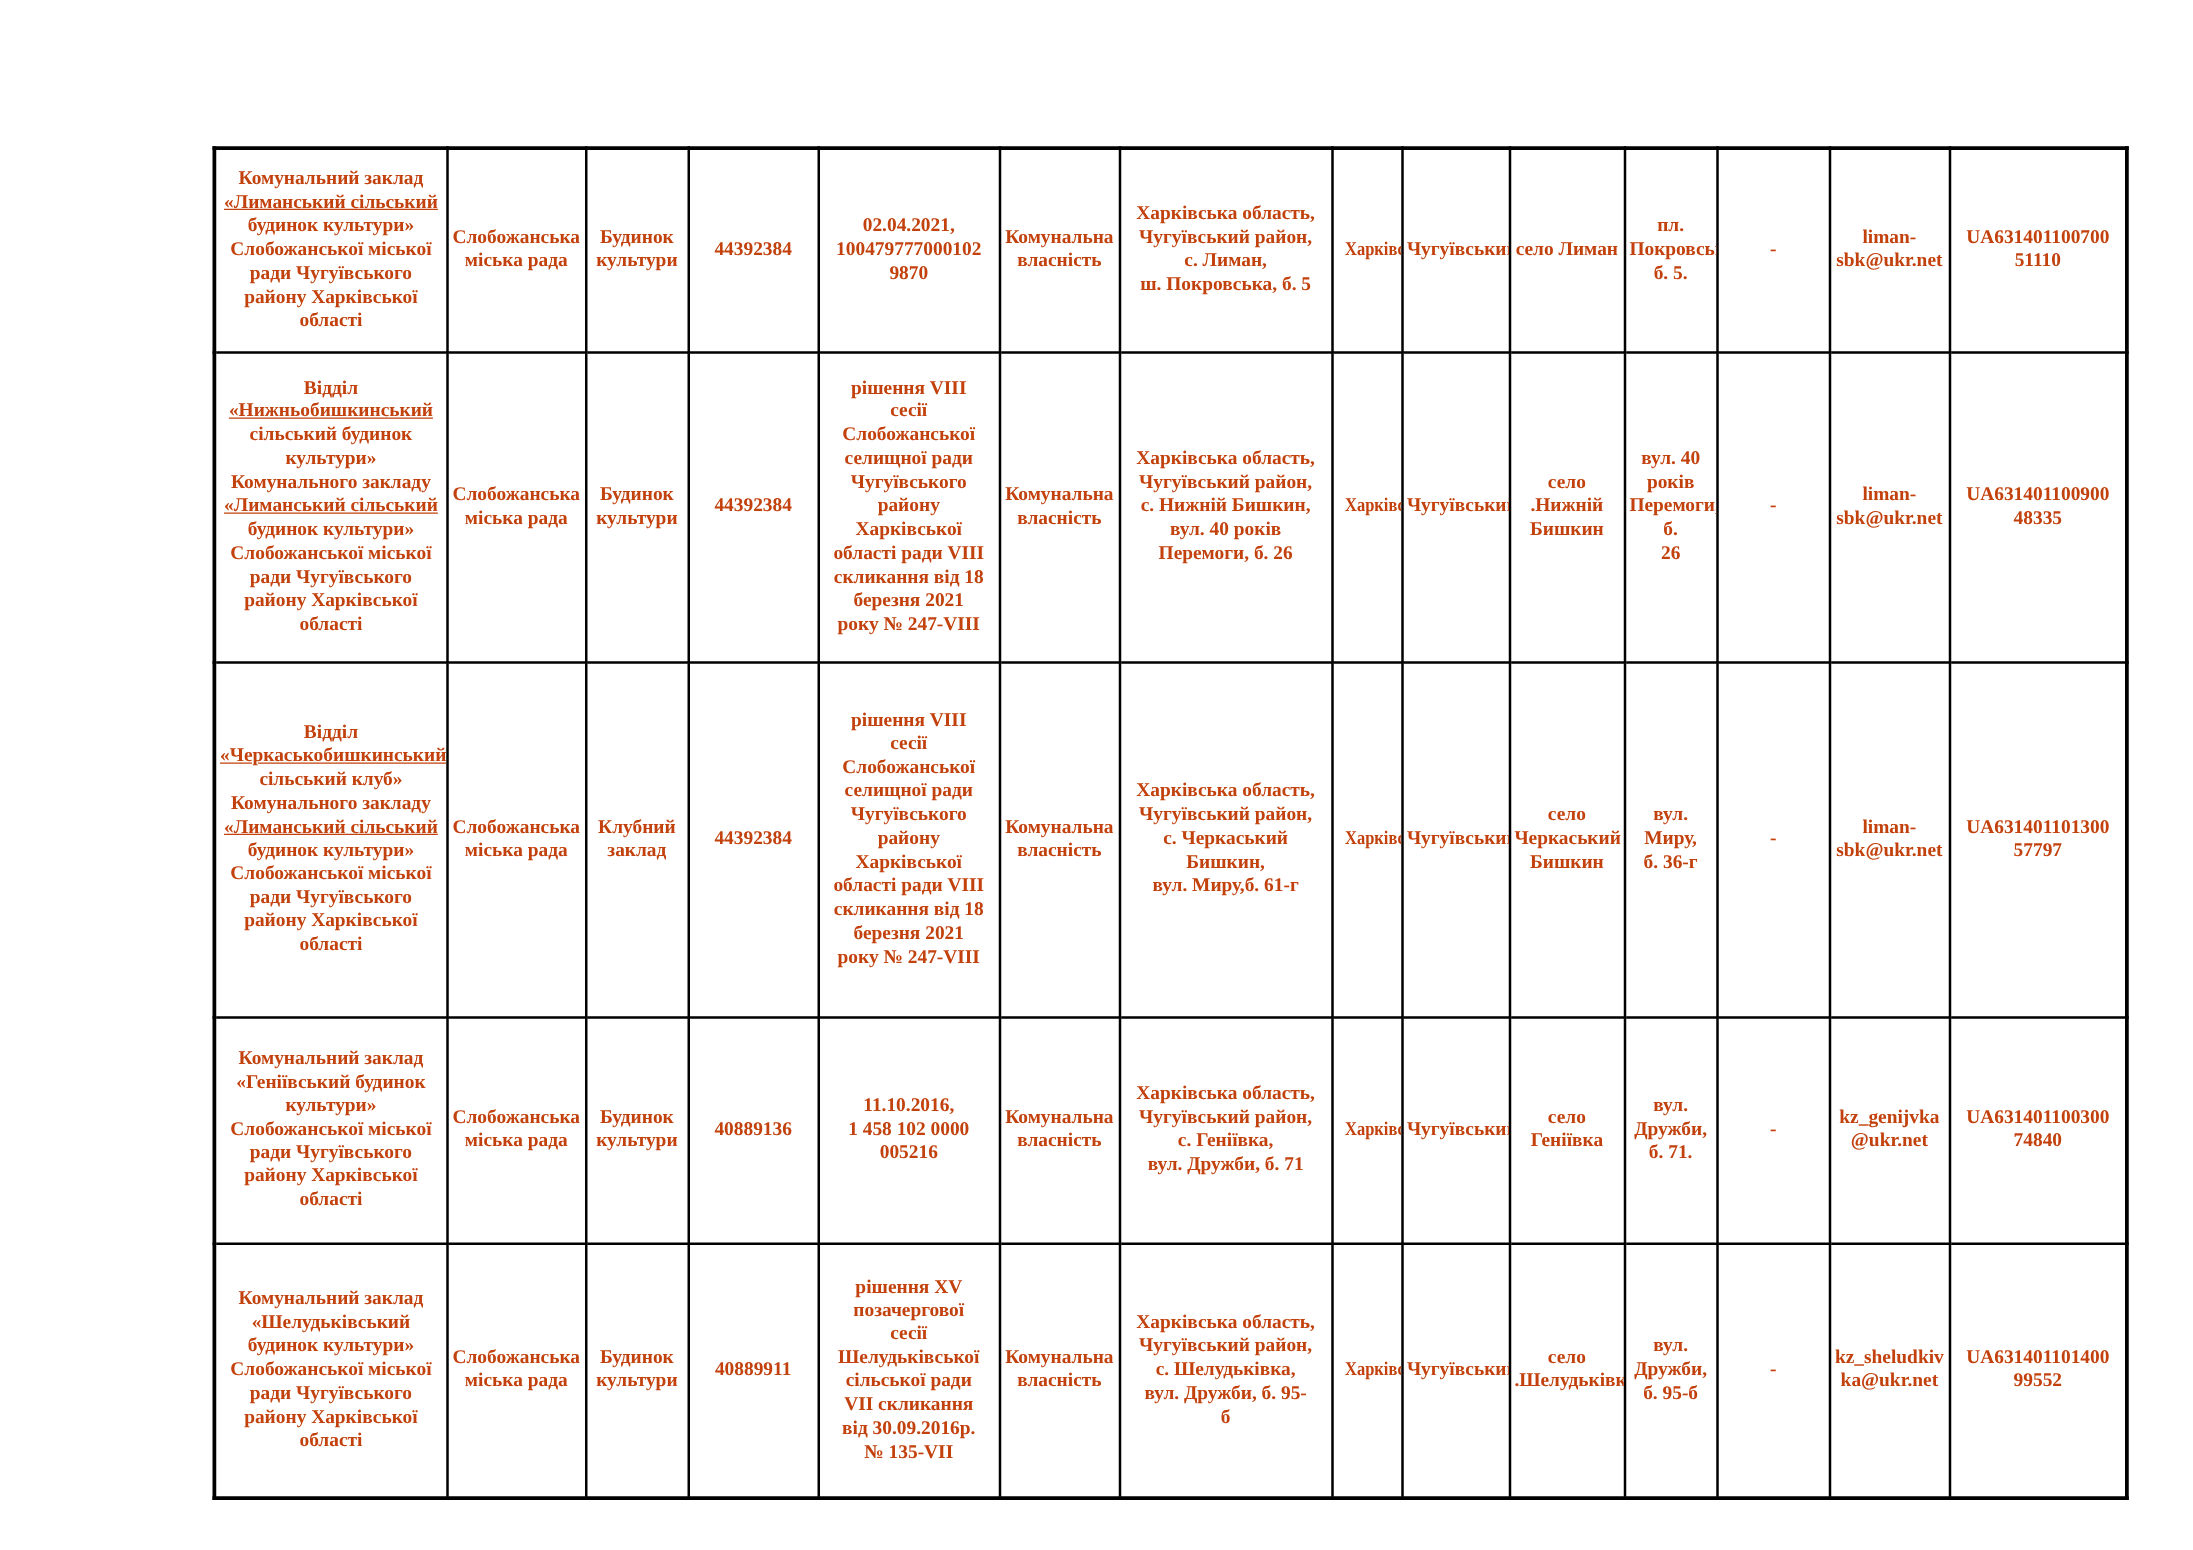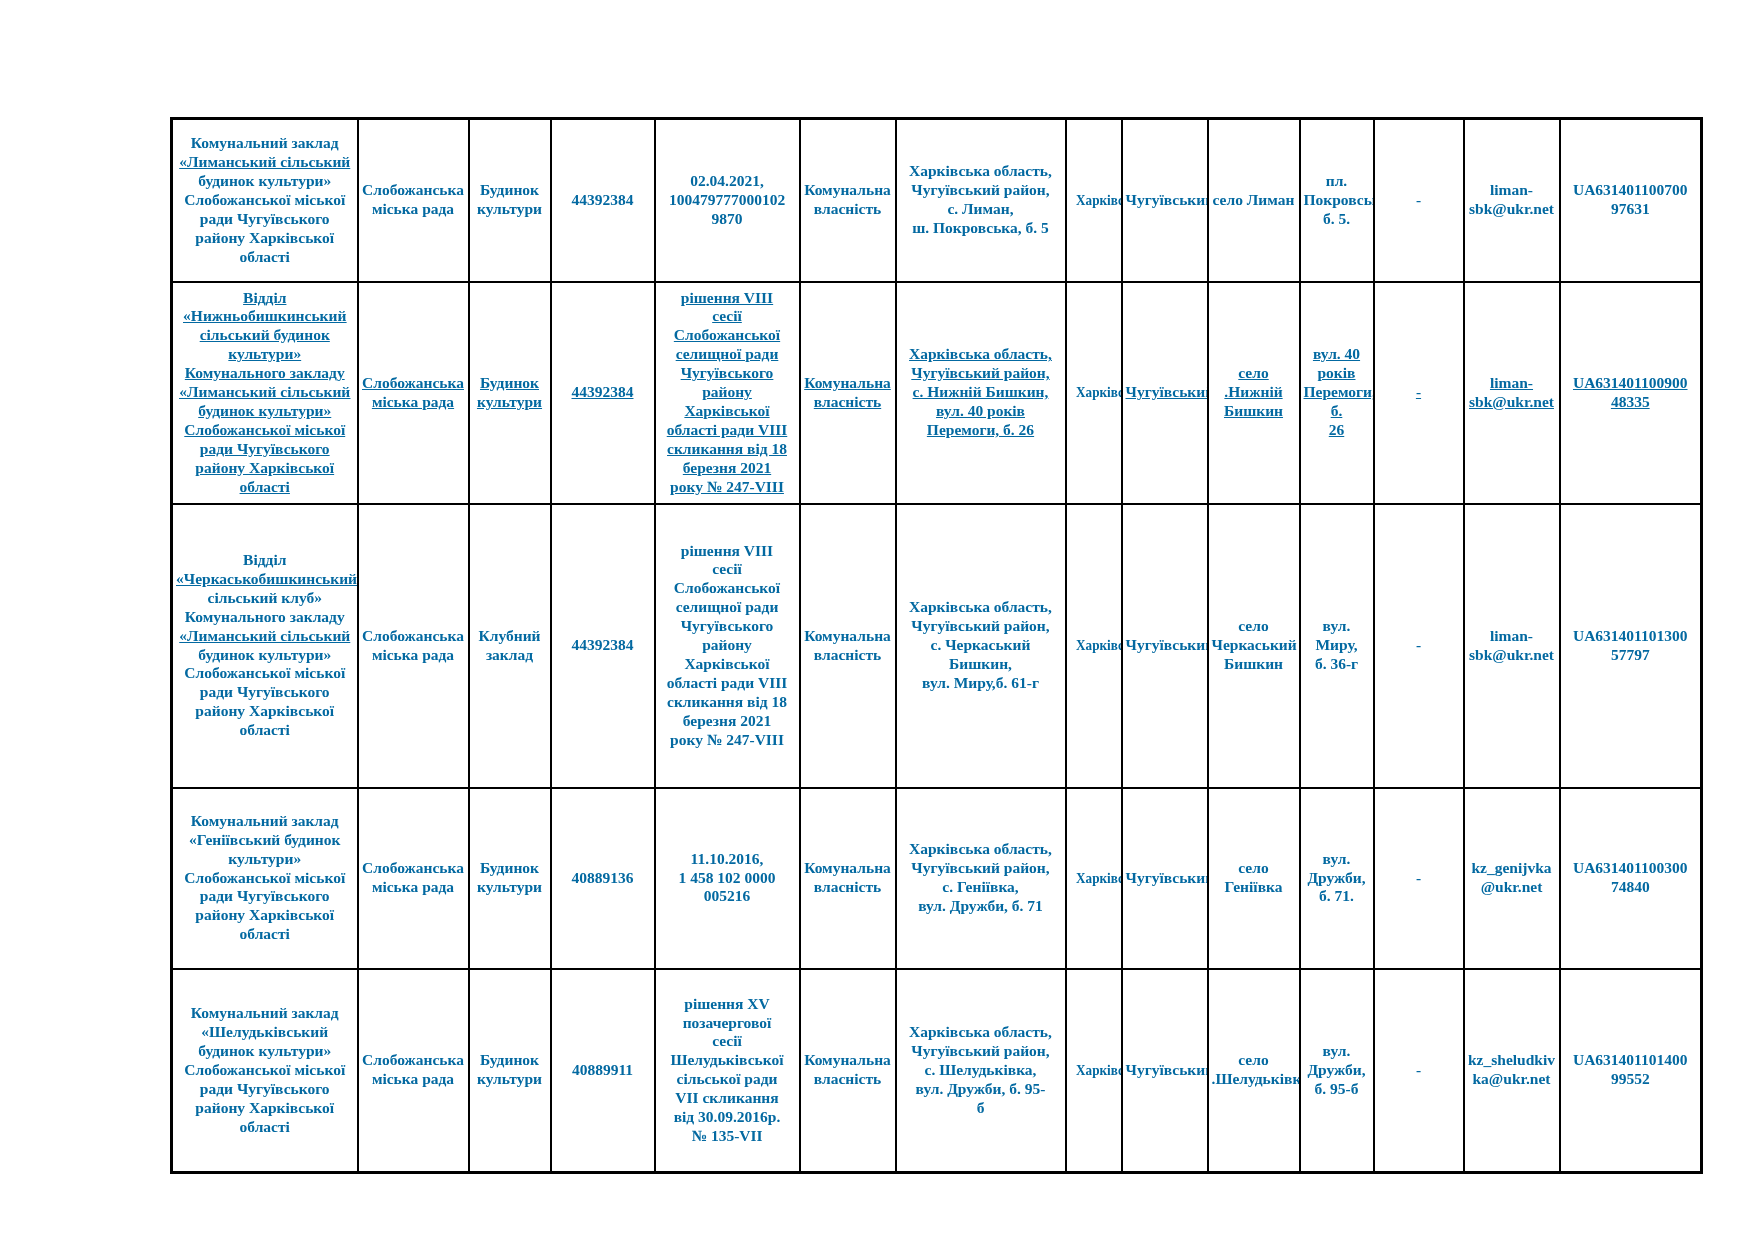--- a/index.html
+++ b/index.html
@@ -2,21 +2,21 @@
 <html><head>
 <meta charset="utf-8">
 <style>
   html,body{margin:0;padding:0;background:#ffffff;}
   .page{
     position:relative;
     width:1754px;
     height:1240px;
     background:#ffffff;
     font-family:"Liberation Serif","DejaVu Serif",serif;
-    color:#0369a1;
+    color:#c2410c;
   }
   table.registry{
     position:absolute;
     left:170px;
     top:117px;
     width:1530px;
     border-collapse:collapse;
     table-layout:fixed;
     border:3px solid #000;
   }
@@ -42,21 +42,21 @@
   }
   td.regular{font-weight:normal;border-radius:32px;}
   .condensed{
     display:inline-block;
     transform:scaleX(.85);
     transform-origin:center;
     white-space:nowrap;
   }
   .u{text-decoration:underline;}
   tr.r1{height:163px;}
-  tr.r2{height:222px;text-decoration:underline;}
+  tr.r2{height:248px;}
   tr.r3{height:284px;}
   tr.r4{height:181px;}
   tr.r5{height:204px;}
 </style>
 </head>
 <body>
 
 <div class="page">
   <table class="registry">
     <colgroup>
@@ -90,21 +90,21 @@
 с. Лиман,
 ш. Покровська, б. 5</td>
         <td class="small"><span class="condensed">Харківська</span></td>
         <td class="small">Чугуївський</td>
         <td class="small">село Лиман</td>
         <td class="small">пл.
 Покровська,
 б. 5.</td>
         <td>-</td>
         <td class="email">liman-sbk@ukr.net</td>
-        <td>UA631401100700 97631</td>
+        <td>UA631401100700 51110</td>
       </tr>
       <tr class="r2">
         <td><span>Відділ </span><span class="u">«Нижньобишкинський</span><span> сільський будинок культури» Комунального закладу </span><span class="u">«Лиманський сільський</span><span> будинок культури» Слобожанської міської ради Чугуївського району Харківської області</span></td>
         <td>Слобожанська міська рада</td>
         <td>Будинок культури</td>
         <td>44392384</td>
         <td>рішення VIII
 сесії
 Слобожанської
 селищної ради

